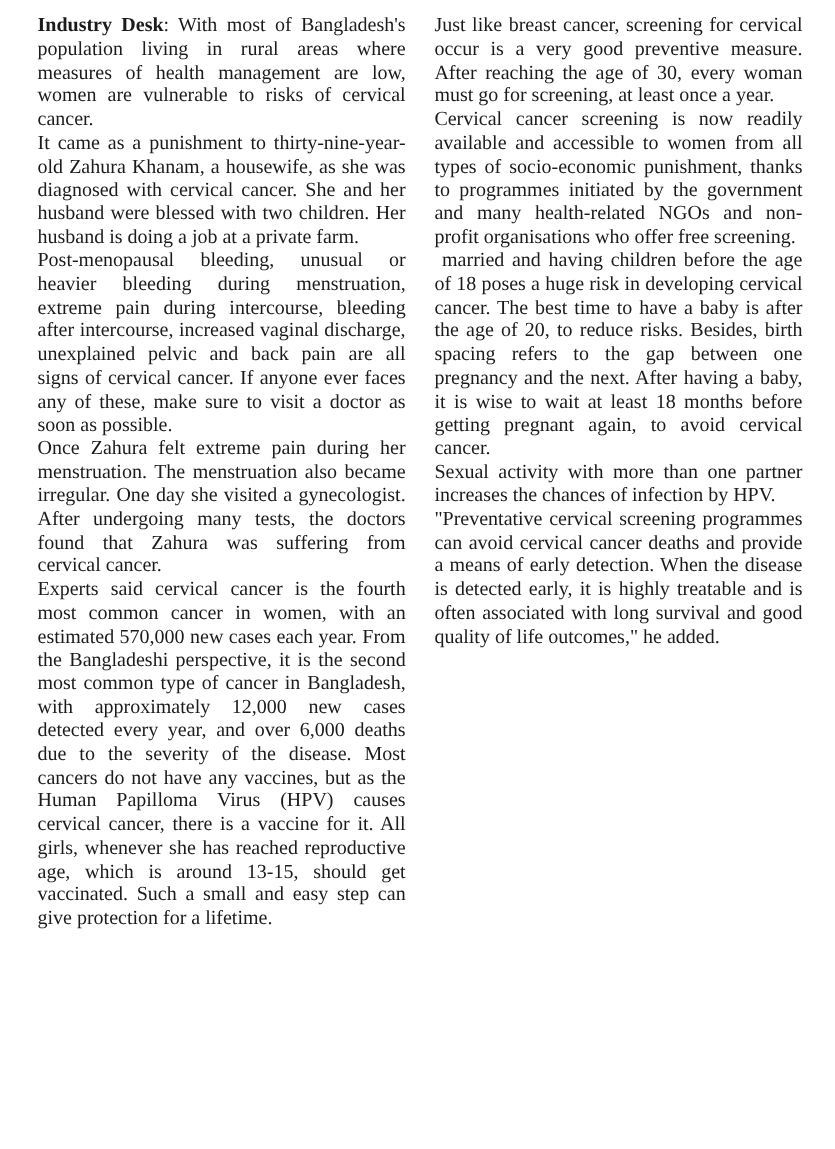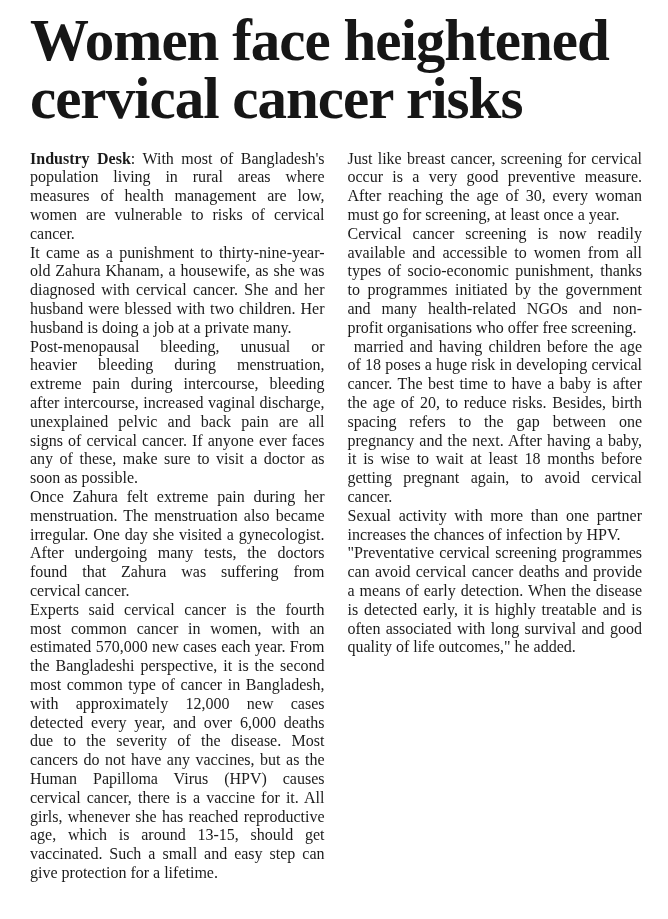--- a/index.html
+++ b/index.html
@@ -43,27 +43,26 @@
   }
   .col .lead-in {
     font-weight: bold;
   }
 </style>
 </head>
 <body>
 
 <div class="page">
 
-  <h1 class="headline">Women face heightened cervical cancer risks</h1>
 
   <div class="columns">
 
     <div class="col">
       <p><span class="lead-in">Industry Desk</span><span>: With most of Bangladesh's population living in rural areas where measures of health management are low, women are vulnerable to risks of cervical cancer.</span></p>
-      <p>It came as a punishment to thirty-nine-year-old Zahura Khanam, a housewife, as she was diagnosed with cervical cancer. She and her husband were blessed with two children. Her husband is doing a job at a private many.</p>
+      <p>It came as a punishment to thirty-nine-year-old Zahura Khanam, a housewife, as she was diagnosed with cervical cancer. She and her husband were blessed with two children. Her husband is doing a job at a private farm.</p>
       <p>Post-menopausal bleeding, unusual or heavier bleeding during menstruation, extreme pain during intercourse, bleeding after intercourse, increased vaginal discharge, unexplained pelvic and back pain are all signs of cervical cancer. If anyone ever faces any of these, make sure to visit a doctor as soon as possible.</p>
       <p>Once Zahura felt extreme pain during her menstruation. The menstruation also became irregular. One day she visited a gynecologist. After undergoing many tests, the doctors found that Zahura was suffering from cervical cancer.</p>
       <p>Experts said cervical cancer is the fourth most common cancer in women, with an estimated 570,000 new cases each year. From the Bangladeshi perspective, it is the second most common type of cancer in Bangladesh, with approximately 12,000 new cases detected every year, and over 6,000 deaths due to the severity of the disease. Most cancers do not have any vaccines, but as the Human Papilloma Virus (HPV) causes cervical cancer, there is a vaccine for it. All girls, whenever she has reached reproductive age, which is around 13-15, should get vaccinated. Such a small and easy step can give protection for a lifetime.</p>
     </div>
 
     <div class="col">
       <p>Just like breast cancer, screening for cervical occur is a very good preventive measure. After reaching the age of 30, every woman must go for screening, at least once a year.</p>
       <p>Cervical cancer screening is now readily available and accessible to women from all types of socio-economic punishment, thanks to programmes initiated by the government and many health-related NGOs and non-profit organisations who offer free screening.</p>
       <p>&nbsp;married and having children before the age of 18 poses a huge risk in developing cervical cancer. The best time to have a baby is after the age of 20, to reduce risks. Besides, birth spacing refers to the gap between one pregnancy and the next. After having a baby, it is wise to wait at least 18 months before getting pregnant again, to avoid cervical cancer.</p>
       <p>Sexual activity with more than one partner increases the chances of infection by HPV.</p>

